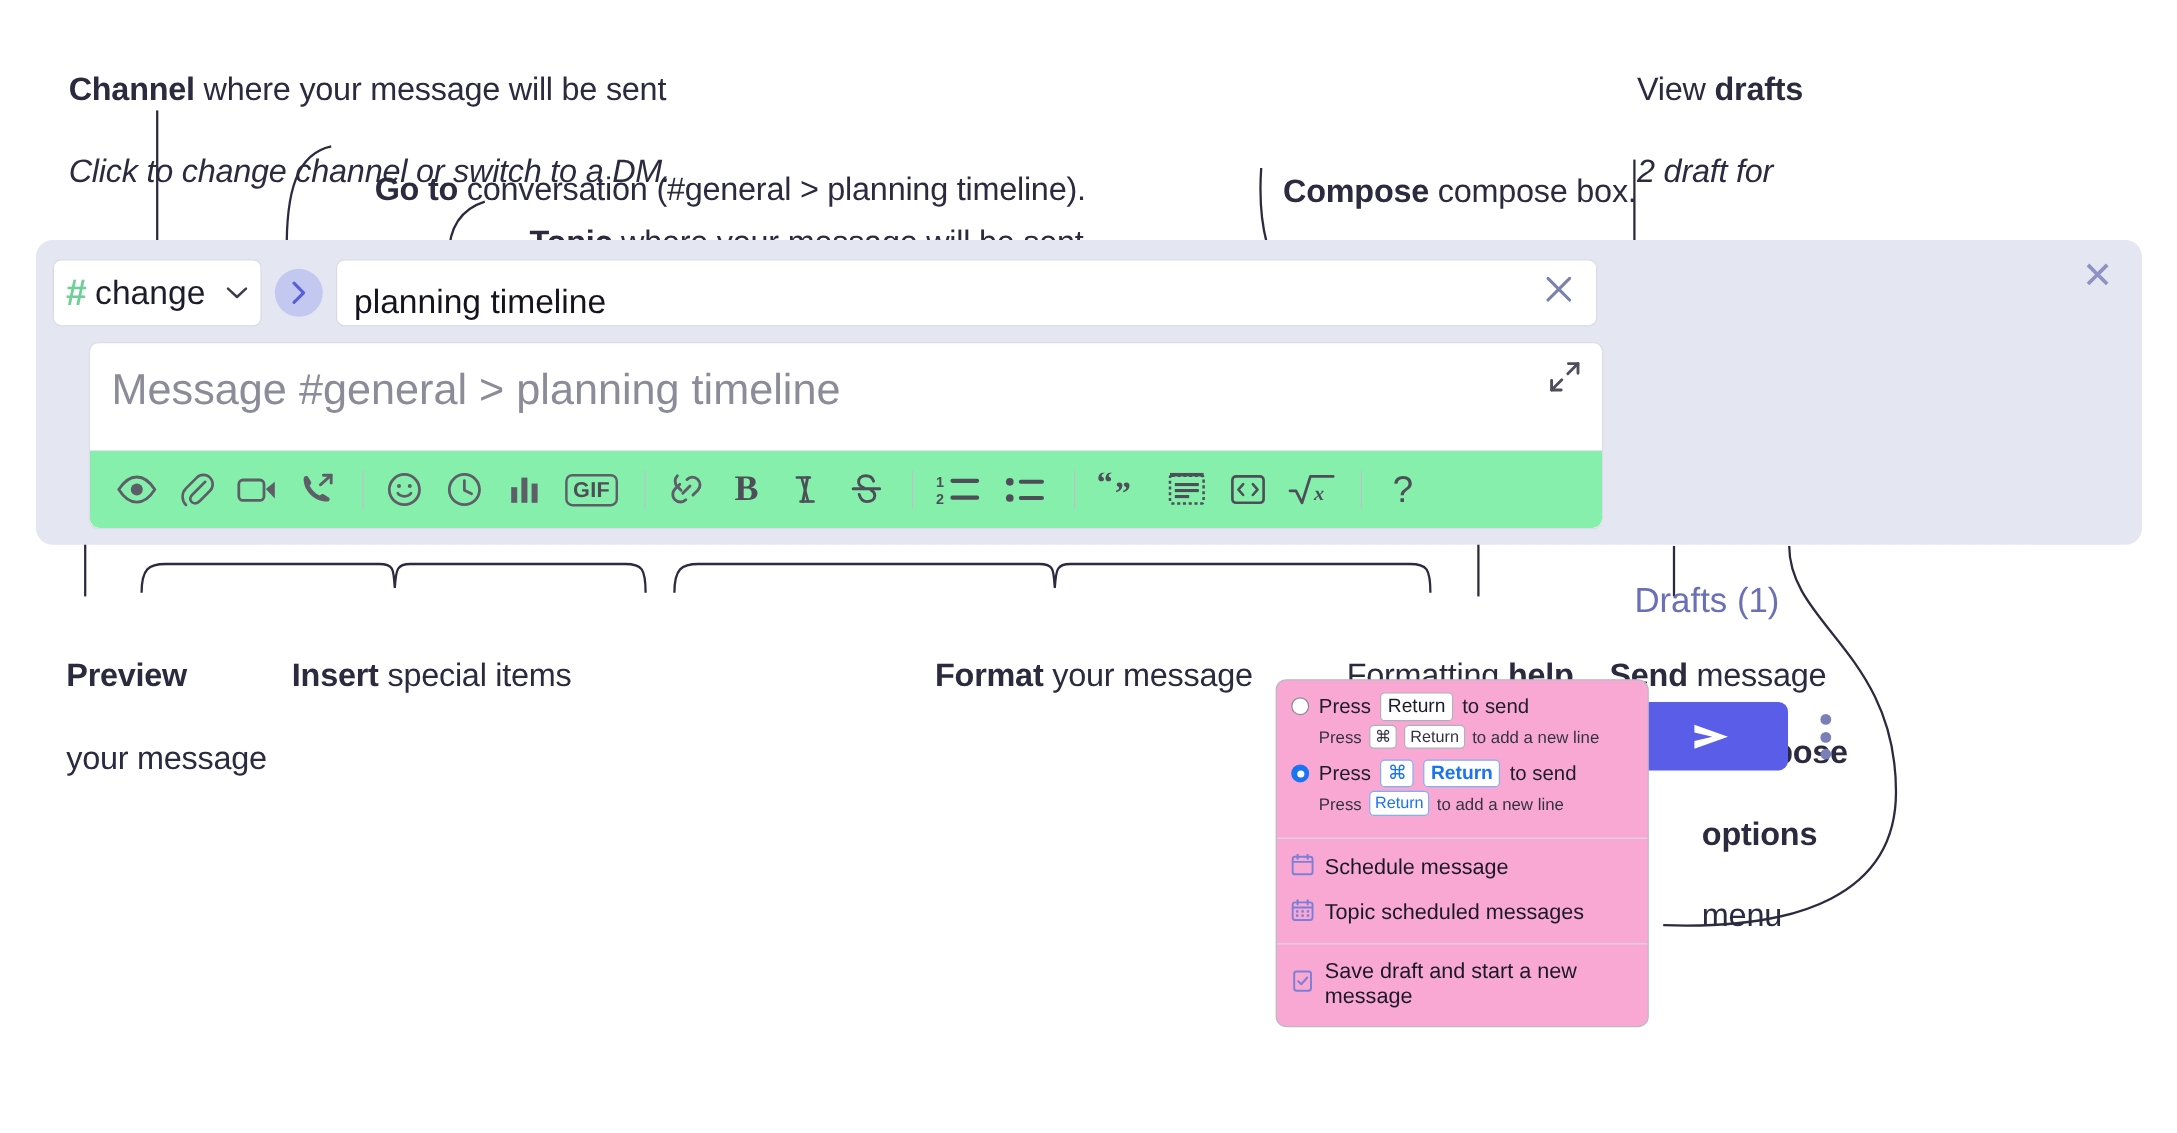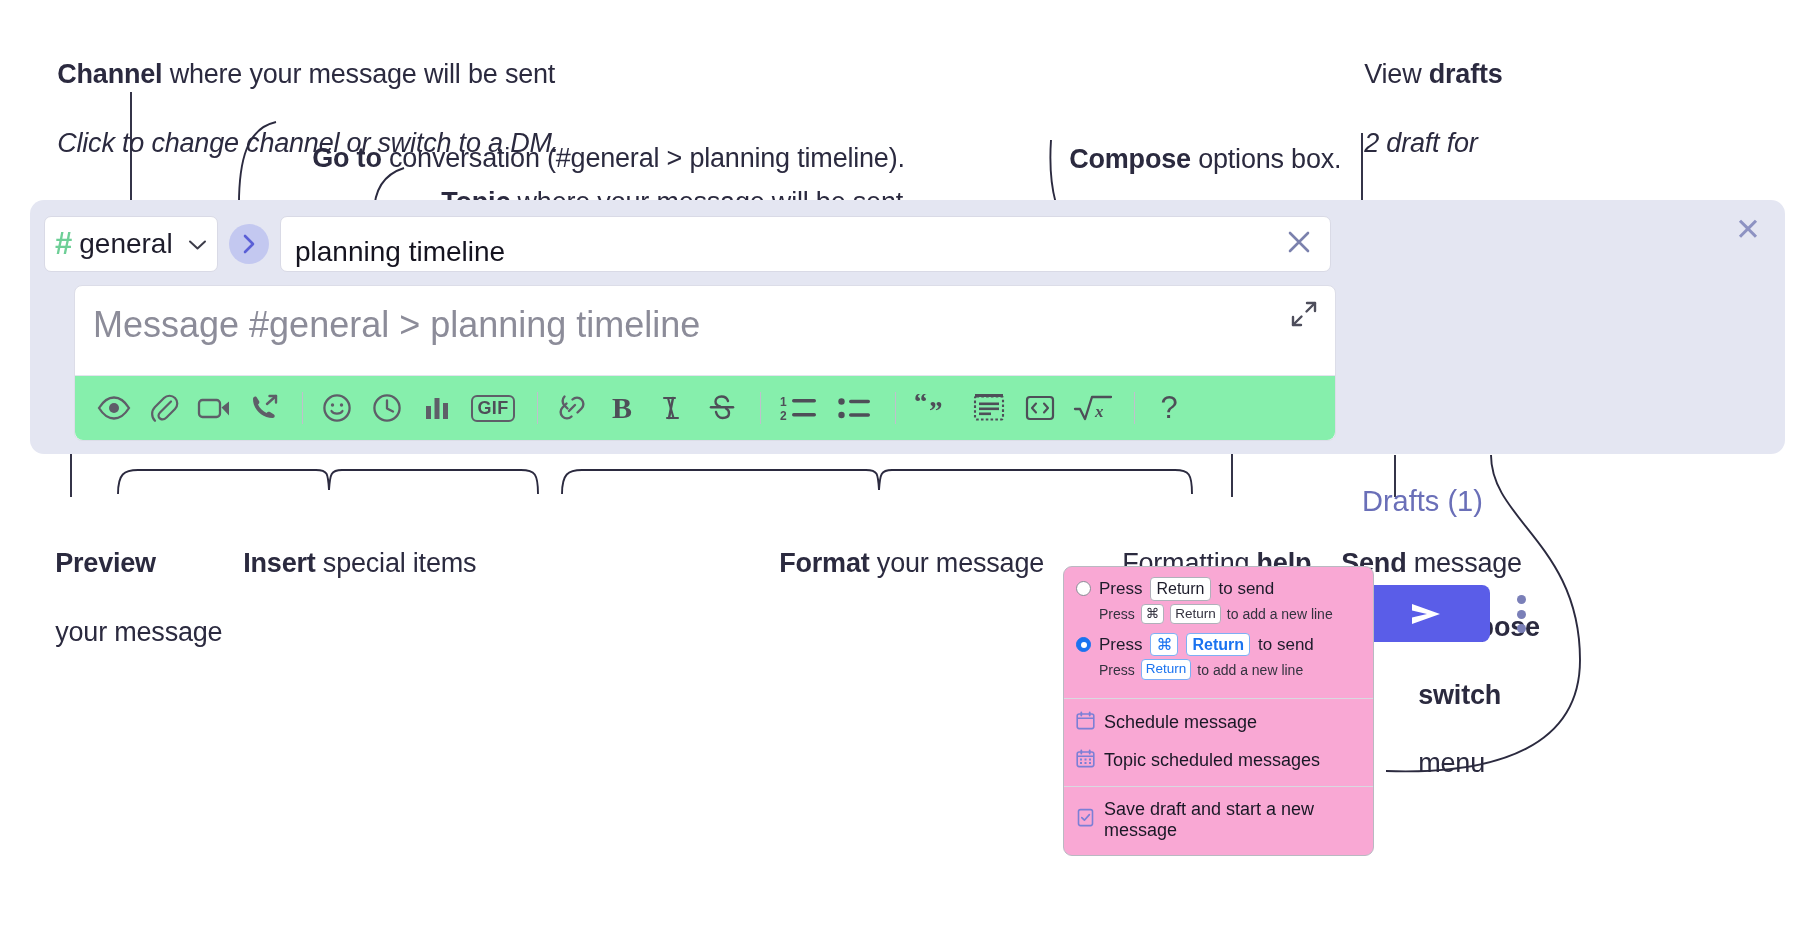--- a/index.html
+++ b/index.html
@@ -321,21 +321,21 @@
   <div class="anno" style="left:28px; top:22px;">
     <span><b>Channel</b><span> where your message will be sent</span></span><br>
     <i>Click to change channel or switch to a DM.</i>
   </div>
 
   <div class="anno" style="left:412px; top:150px;">
     <b>Topic</b><span> where your message will be sent</span>
   </div>
 
   <div class="anno" style="left:1040px; top:107px;">
-    <b>Compose</b><span> options box.</span>
+    <b>Compose</b><span> compose box.</span>
   </div>
 
   <div class="anno" style="left:1335px; top:22px;">
     <span><span>View </span><b>drafts</b></span><br>
     <i>2 draft for</i><br>
     <i>this conversation</i>
   </div>
 
   <div class="anno" style="left:26px; top:511px;">
     <b>Preview</b><br>
@@ -353,21 +353,21 @@
   <div class="anno" style="left:1093px; top:511px;">
     <span>Formatting </span><b>help</b>
   </div>
 
   <div class="anno" style="left:1312px; top:511px;">
     <b>Send</b><span> message</span>
   </div>
 
   <div class="anno" style="left:1389px; top:576px; line-height:1.26;">
     <b>Compose</b><br>
-    <b>switch</b><br>
+    <b>options</b><br>
     <span>menu</span>
   </div>
 
   <svg id="overlay" viewBox="0 0 1814 944">
     <defs>
       <marker id="ah" markerWidth="9" markerHeight="9" refX="5" refY="4.5" orient="auto">
         <path d="M0,0.6 L6.5,4.5 L0,8.4 z" fill="#2b2a3f"></path>
       </marker>
     </defs>
     <g stroke="#2b2a3f" stroke-width="1.9" fill="none">
@@ -397,21 +397,21 @@
   </svg>
 
   <div id="compose-panel">
 
     <div class="panel-close">✕</div>
 
     <div class="row-top">
 
       <div class="channel-chip">
         <span class="hash">#</span>
-        <span class="chan-name">general</span>
+        <span class="chan-name">change</span>
         <span class="chev">
           <svg width="19" height="12" viewBox="0 0 19 12">
               <path d="M2 2.5 L9.5 9.5 L17 2.5" stroke="#3c3c49" stroke-width="2" fill="none" stroke-linecap="round" stroke-linejoin="round"></path>
             </svg>
         </span>
       </div>
 
       <div class="goto-btn">
         <svg width="14" height="20" viewBox="0 0 14 20">
             <path d="M3 2 L11 10 L3 18" stroke="#5a5fd6" stroke-width="2.6" fill="none" stroke-linecap="round" stroke-linejoin="round"></path>

